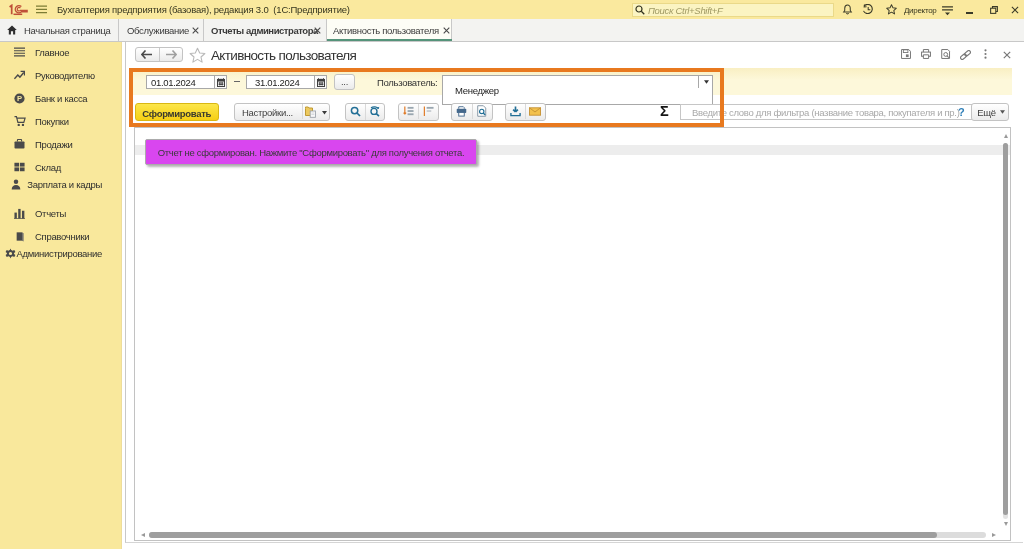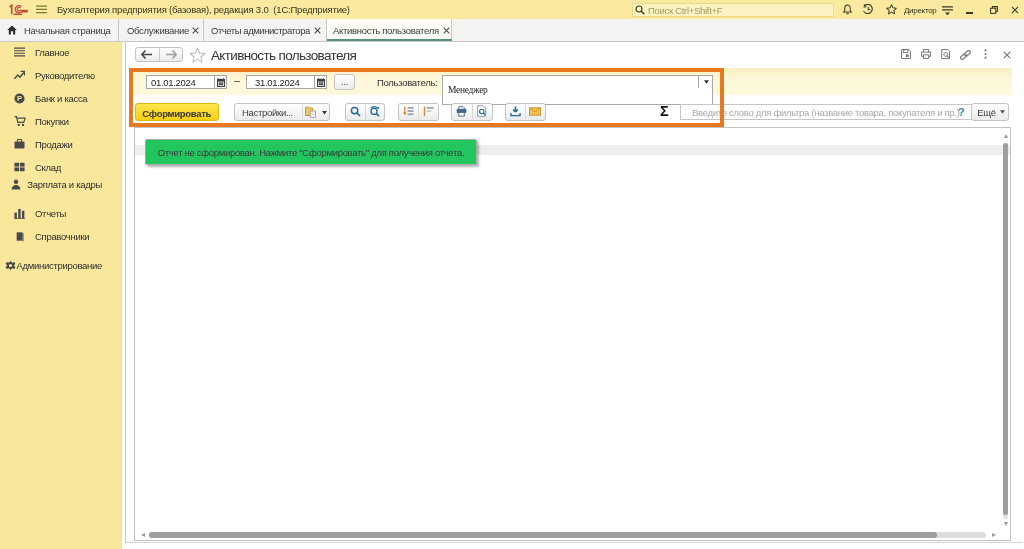--- a/index.html
+++ b/index.html
@@ -30,21 +30,21 @@
   </div>
 <div class="abs nw" style="left:57px;top:4px;color:#35351f;letter-spacing:-0.2px;">Бухгалтерия предприятия (базовая), редакция 3.0&nbsp; (1С:Предприятие)</div>
 
 <div class="abs" style="left:632px;top:3px;width:202px;height:14px;background:#fbf4c2;border:1px solid #ead989;box-sizing:border-box;"></div>
 <div class="abs" style="left:635px;top:5px;">
 <svg width="10" height="10" viewBox="0 0 10 10">
  <circle cx="4" cy="4" r="3" fill="none" stroke="#33331f" stroke-width="1.2"></circle>
  <path d="M6.3,6.3 L9.3,9.3" stroke="#33331f" stroke-width="1.3"></path>
 </svg>
   </div>
-<div class="abs nw" style="left:648px;top:5px;color:#a09a65;">Поиск Ctrl+Shift+F</div>
+<div class="abs nw" style="left:648px;top:5px;color:#a09a65;font-style:italic;">Поиск Ctrl+Shift+F</div>
 
 <div class="abs" style="left:842px;top:4px;">
 <svg width="11" height="11" viewBox="0 0 12 12">
  <path d="M6,1.2 C4,1.2 3,2.7 3,4.5 L3,7 L1.8,8.8 L10.2,8.8 L9,7 L9,4.5 C9,2.7 8,1.2 6,1.2 Z" fill="none" stroke="#3a3a28" stroke-width="1.1"></path>
  <path d="M4.8,10 a1.3,1.3 0 0 0 2.4,0" fill="none" stroke="#3a3a28" stroke-width="1.1"></path>
 </svg>
   </div>
 <div class="abs" style="left:862px;top:4px;">
 <svg width="12" height="11" viewBox="0 0 13 12">
  <path d="M2.3,2.2 A5,5 0 1 1 1.6,7.5" fill="none" stroke="#3a3a28" stroke-width="1.2"></path>
@@ -88,21 +88,21 @@
 
 <div class="abs" style="left:119px;top:19px;width:85px;height:22px;border-right:1px solid #c8c8c8;box-sizing:border-box;"></div>
 <div class="abs nw" style="left:127px;top:24.5px;color:#3a3a3a;">Обслуживание</div>
 <div class="abs" style="left:192px;top:27px;">
     <svg width="7" height="7" viewBox="0 0 7 7">
       <path d="M0.7,0.7 L6.3,6.3 M6.3,0.7 L0.7,6.3" stroke="#4a4a4a" stroke-width="1.1"></path>
     </svg>
   </div>
 
 <div class="abs" style="left:204px;top:19px;width:123px;height:22px;border-right:1px solid #c8c8c8;box-sizing:border-box;"></div>
-<div class="abs nw" style="left:211px;top:24.5px;color:#3a3a3a;letter-spacing:-0.45px;">Отчеты администратора</div>
+<div class="abs nw" style="left:211px;top:24.5px;color:#3a3a3a;letter-spacing:-0.45px;font-weight:bold;">Отчеты администратора</div>
 <div class="abs" style="left:314px;top:27px;">
     <svg width="7" height="7" viewBox="0 0 7 7">
       <path d="M0.7,0.7 L6.3,6.3 M6.3,0.7 L0.7,6.3" stroke="#4a4a4a" stroke-width="1.1"></path>
     </svg>
   </div>
 
 <div class="abs" style="left:327px;top:19px;width:125px;height:22px;background:#fdfdf6;border-right:1px solid #c8c8c8;box-sizing:border-box;"></div>
 <div class="abs nw" style="left:333px;top:24.5px;color:#3a3a3a;">Активность пользователя</div>
 <div class="abs" style="left:443px;top:27px;">
     <svg width="7" height="7" viewBox="0 0 7 7">
@@ -192,21 +192,21 @@
     </div>
  <div style="height:23px;display:flex;align-items:center;">
   <span style="width:31px;display:flex;justify-content:center;">
         <svg width="10" height="11" viewBox="0 0 12 12">
           <path d="M2,1 L8.5,1 L8.5,11 L2,11 Z" fill="#4a4a4a"></path>
           <path d="M8.5,1 L10.3,2.2 L10.3,12 L8.5,11 Z" fill="#6a6a6a"></path>
         </svg>
       </span>
   <span class="nw" style="color:#2e2e2e;">Справочники</span>
     </div>
- <div style="height:23px;display:flex;align-items:flex-end;">
+ <div style="height:23px;display:flex;align-items:flex-start;">
   <span style="width:31px;display:flex;justify-content:center;">
         <svg width="11" height="11" viewBox="0 0 13 13">
           <path d="M6.5,0.5 L7.3,2.5 A4.2,4.2 0 0 1 8.9,3.2 L11,2.5 L12.3,4.7 L10.7,6 A4.2,4.2 0 0 1 10.7,7 L12.3,8.3 L11,10.5 L8.9,9.8 A4.2,4.2 0 0 1 7.3,10.5 L6.5,12.5 L5.7,10.5 A4.2,4.2 0 0 1 4.1,9.8 L2,10.5 L0.7,8.3 L2.3,7 A4.2,4.2 0 0 1 2.3,6 L0.7,4.7 L2,2.5 L4.1,3.2 A4.2,4.2 0 0 1 5.7,2.5 Z M6.5,4.6 A1.9,1.9 0 1 0 6.5,8.4 A1.9,1.9 0 1 0 6.5,4.6" fill="#4a4a4a" fill-rule="evenodd"></path>
         </svg>
       </span>
   <span class="nw" style="color:#2e2e2e;">Администрирование</span>
     </div>
 </div>
 
 <div class="abs" id="win" style="left:125px;top:42px;width:898px;height:501px;background:#fff;border-left:1px solid #c8c8c8;border-bottom:1px solid #d5d5d5;box-sizing:border-box;"></div>
@@ -291,21 +291,21 @@
       <path d="M1.5,0.3 V1.5 M6.5,0.3 V1.5 M3.2,0.8 V1.5 M4.8,0.8 V1.5" stroke="#3f3f3f" stroke-width="1.1"></path>
       <rect x="0.5" y="1.5" width="7" height="7" fill="none" stroke="#3f3f3f" stroke-width="1"></rect>
       <rect x="1" y="2" width="6" height="1.6" fill="#3f3f3f"></rect>
       <path d="M1.6,5 H6.4 M1.6,6.6 H6.4" stroke="#3f3f3f" stroke-width="1"></path>
       <path d="M2.8,4.2 V7.4 M5.2,4.2 V7.4" stroke="#3f3f3f" stroke-width="0.9"></path>
     </svg>
   </div>
 <div class="btn" style="left:334px;top:74px;width:21px;height:16px;"></div>
 <div class="abs" style="left:334px;top:76px;width:21px;text-align:center;color:#444;">...</div>
 <div class="abs nw" style="left:377px;top:77px;color:#333;">Пользователь:</div>
-<div class="inp" style="left:442px;top:75px;width:271px;height:30px;padding-left:5px;font-family:Liberation Serif, serif;">Менеджер</div>
+<div class="inp" style="left:442px;top:75px;width:271px;height:30px;padding-left:12px;">Менеджер</div>
 <div class="abs" style="left:698px;top:76px;width:14px;height:12px;border-left:1px solid #a8a8a8;display:flex;align-items:center;justify-content:center;">
 <svg width="5" height="4" viewBox="0 0 6 4">
       <path d="M0,0 L6,0 L3,4 Z" fill="#333"></path>
     </svg>
   </div>
 
 <div class="btn" style="left:134.5px;top:103px;width:84.5px;height:18px;background:linear-gradient(#fce64a,#f6cf13);border-color:#d9b713;"></div>
 <div class="abs nw" style="left:134.5px;top:107.5px;width:84.5px;text-align:center;font-weight:bold;color:#3a3a2e;">Сформировать</div>
 
 <div class="btn" style="left:234px;top:103px;width:95.5px;height:17.5px;"></div>
@@ -399,21 +399,21 @@
 <div class="abs" style="left:1000px;top:110px;">
 <svg width="5" height="4" viewBox="0 0 6 4">
       <path d="M0,0 L6,0 L3,4 Z" fill="#555"></path>
     </svg>
   </div>
 
 <div class="abs" style="left:129px;top:68px;width:595px;height:59px;border:4px solid #e8791f;box-sizing:border-box;"></div>
 
 <div class="abs" id="report" style="left:134px;top:127px;width:877px;height:414px;border:1px solid #c2c2c2;background:#fff;box-sizing:border-box;"></div>
 <div class="abs" style="left:135px;top:145px;width:875px;height:10px;background:#ededed;"></div>
-<div class="abs nw" style="left:145px;top:139px;width:332px;height:26px;background:#22c55e;border:1px solid #ababab;border-radius:2px;box-shadow:2px 2px 2.5px rgba(0,0,0,0.3);box-sizing:border-box;display:flex;align-items:center;justify-content:center;color:#3a3a3a;">Отчет не сформирован. Нажмите "Сформировать" для получения отчета.</div>
+<div class="abs nw" style="left:145px;top:139px;width:332px;height:26px;background:#d946ef;border:1px solid #ababab;border-radius:2px;box-shadow:2px 2px 2.5px rgba(0,0,0,0.3);box-sizing:border-box;display:flex;align-items:center;justify-content:center;color:#3a3a3a;">Отчет не сформирован. Нажмите "Сформировать" для получения отчета.</div>
 
 <div class="abs" style="left:1003px;top:143px;width:5px;height:376px;background:#e3e3e3;border-radius:3px;"></div>
 <div class="abs" style="left:1003px;top:143px;width:5px;height:372px;background:#9e9e9e;border-radius:3px;"></div>
 <div class="abs" style="left:1004px;top:134px;">
     <svg width="4" height="4" viewBox="0 0 4 4">
       <path d="M2,0 L4,4 L0,4 Z" fill="#999"></path>
     </svg>
   </div>
 <div class="abs" style="left:1004px;top:522px;">
     <svg width="4" height="4" viewBox="0 0 4 4">

